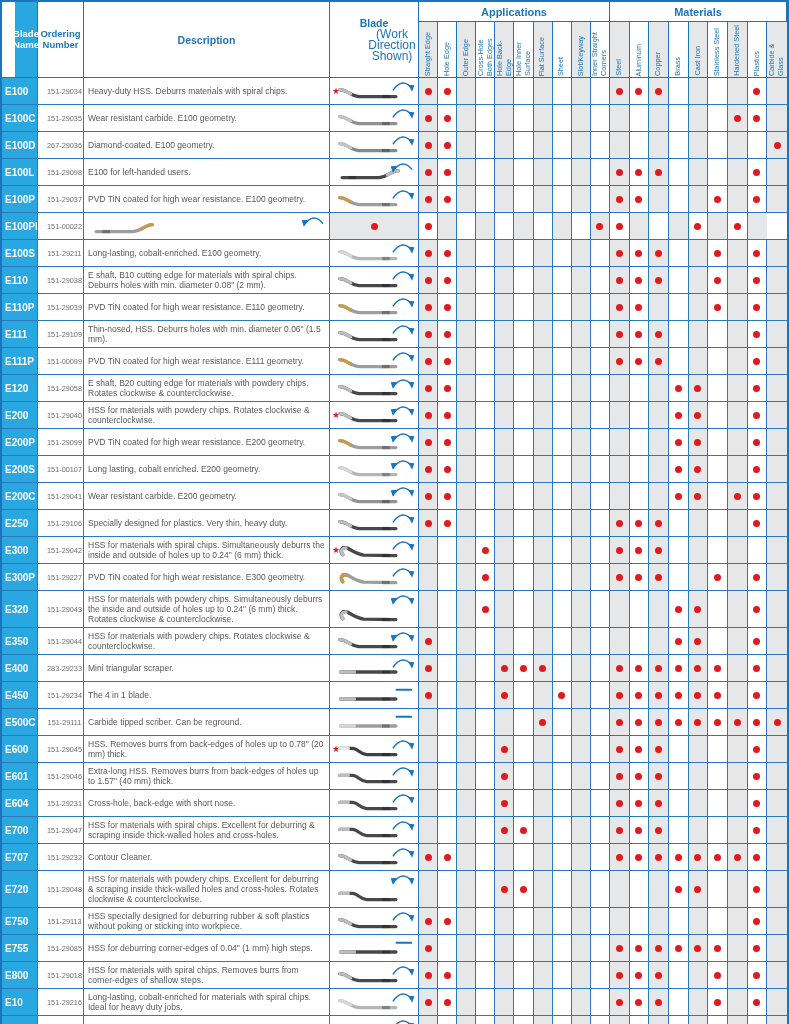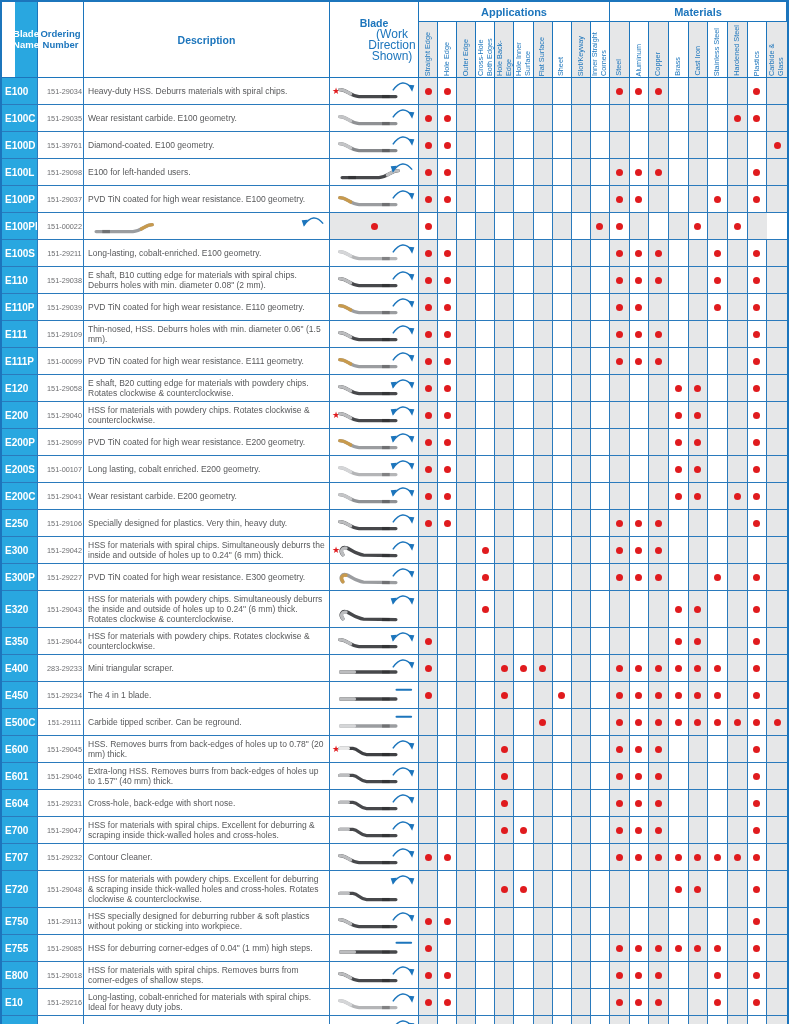--- a/index.html
+++ b/index.html
@@ -201,21 +201,21 @@
         <div class="cell mark shade">
           <span class="dot"></span>
         </div>
         <div class="cell mark">
           <span class="dot"></span>
         </div>
         <div class="cell mark shade"></div>
       </div>
       <div class="row grid">
         <div class="cell c-name">E100D</div>
-        <div class="cell c-order">151-39761</div>
+        <div class="cell c-order">267-29036</div>
         <div class="cell c-desc">Diamond-coated. E100 geometry.</div>
         <div class="cell c-blade">
           <svg viewBox="0 0 86 24" width="66" height="19" class="blade-svg">
             <g>
               <path d="M5 7 C 14 7 18 15 30 16 L 78 16" stroke="#85878a" stroke-width="4.4" fill="none" stroke-linecap="round"></path>
               <path d="M5 7 C 11 7 14 10 19 12.5" stroke="#c4c5c7" stroke-width="4.4" fill="none" stroke-linecap="round"></path>
               <path d="M60 16 L70 16" stroke="rgba(0,0,0,0.28)" stroke-width="4.4" fill="none"></path>
             </g>
           </svg>
           <svg viewBox="0 0 30 16" width="27" height="14" class="arrow-svg">

